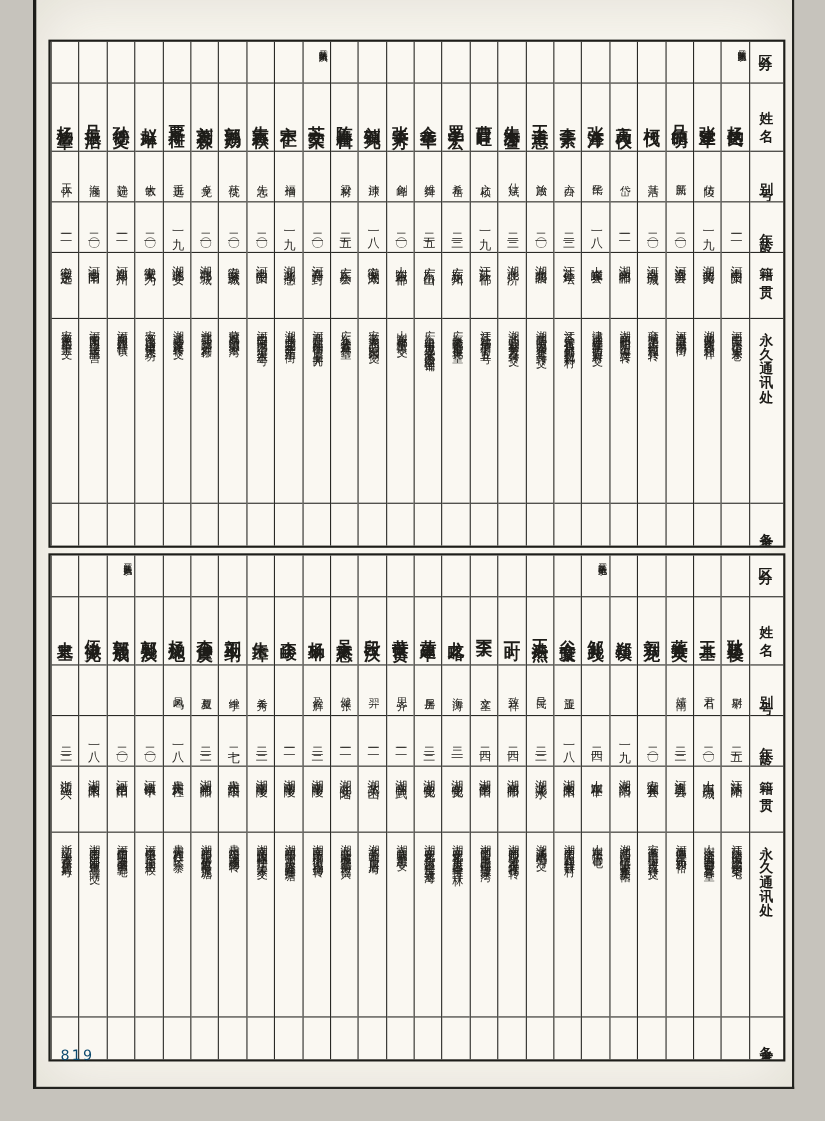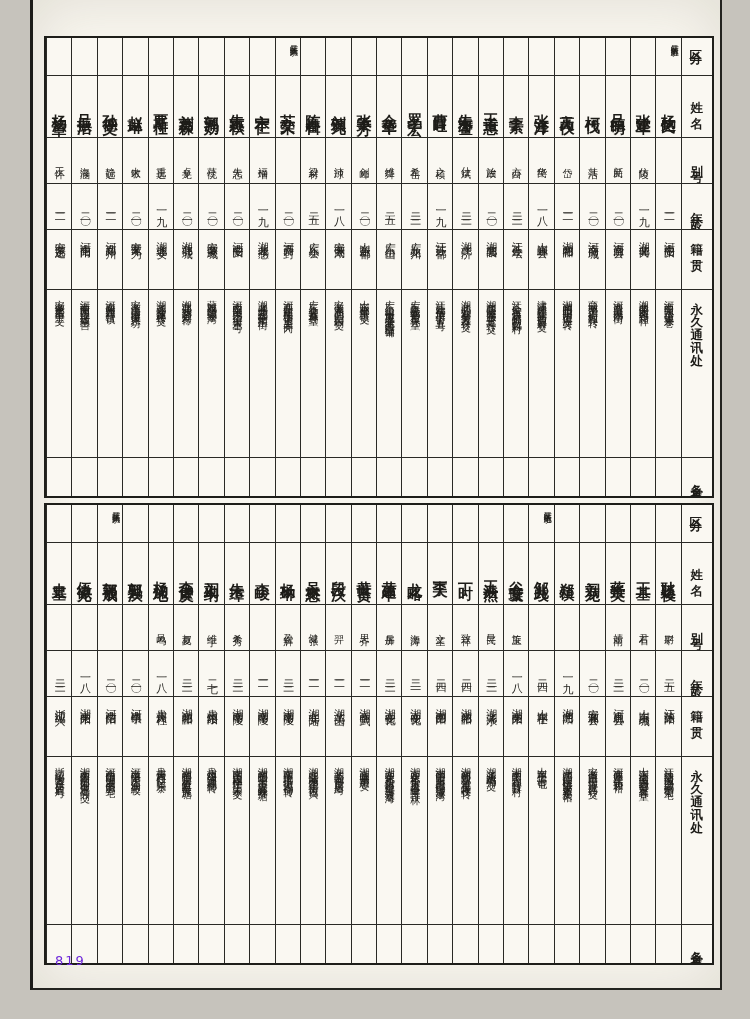--- a/index.html
+++ b/index.html
@@ -37,21 +37,21 @@
   .ad{font-size:10px;line-height:12px;letter-spacing:2px;}
   .nt{font-size:9px;line-height:20px;}
   .lab{font-size:12.5px;font-weight:600;line-height:28px;}
   .lab0,.lab6{letter-spacing:3px;}
   .lab1{letter-spacing:16px;}
   .lab2{letter-spacing:6px;}
   .lab3{letter-spacing:5px;}
   .lab4{letter-spacing:16px;}
   .lab5{letter-spacing:13px;}
   .pageno{position:absolute;left:55px;top:953px;font-size:13px;
-          letter-spacing:2px;color:#6d28d9;}
+          letter-spacing:2px;color:#0c4a6e;}
 </style>
 </head>
 <body>
 
 <div class="scan">
   <div class="paper"></div>
   <div class="rtable upper">
       <div class="lcol">
         <div class="cell r-head">
           <span class="vt lab lab0">区分</span>

